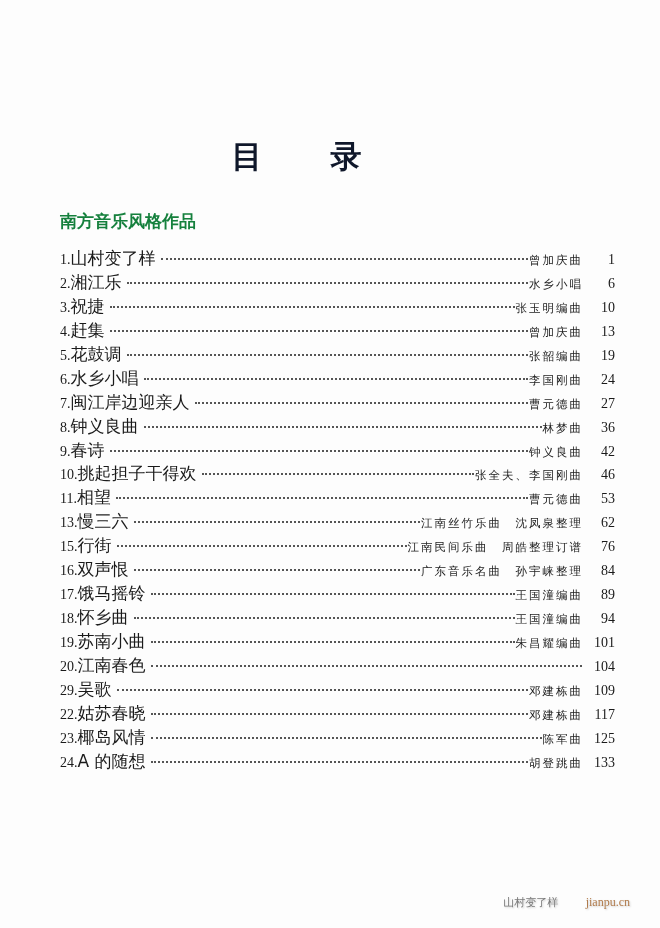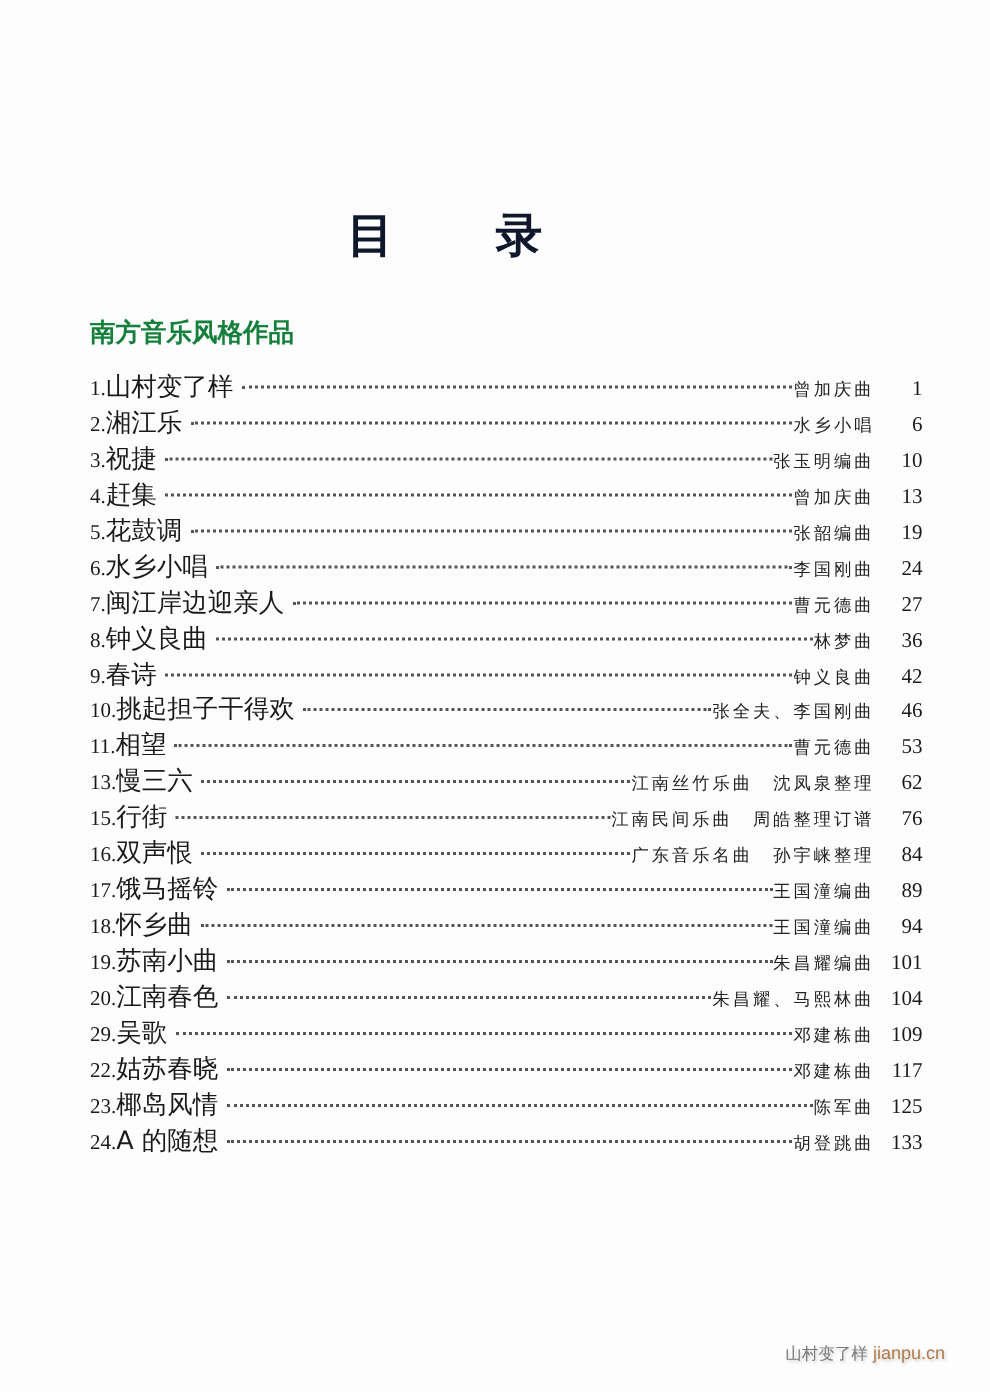--- a/index.html
+++ b/index.html
@@ -97,22 +97,23 @@
       position: absolute;
       right: 30px;
       bottom: 18px;
       font-size: 11px;
       color: #7a7a7a;
       font-family: "DejaVu Sans", "Liberation Sans", sans-serif;
       text-shadow: 1px 1px 2px #cfcfcf;
     }
     .watermark .wm-latin {
       color: #b07a4a;
-      font-family: Liberation Sans, sans-serif;
+      font-family: Liberation Serif, serif;
       font-size: 12px;
+      margin-left: 24px;
     }
   </style>
 </head>
 <body>
 
 <div class="page">
 
   <h1 class="title">
     <span>目</span><span class="gap"></span><span>录</span>
   </h1>
@@ -256,21 +257,20 @@
       <span class="toc-title">苏南小曲</span>
       <span class="toc-leader"></span>
       <span class="toc-credit">朱昌耀编曲</span>
       <span class="toc-page">101</span>
     </li>
 
     <li class="toc-row">
       <span class="toc-num">20.</span>
       <span class="toc-title">江南春色</span>
       <span class="toc-leader"></span>
-      <span class="toc-credit">朱昌耀、马熙林曲</span>
       <span class="toc-page">104</span>
     </li>
 
     <li class="toc-row">
       <span class="toc-num">29.</span>
       <span class="toc-title">吴歌</span>
       <span class="toc-leader"></span>
       <span class="toc-credit">邓建栋曲</span>
       <span class="toc-page">109</span>
     </li>

